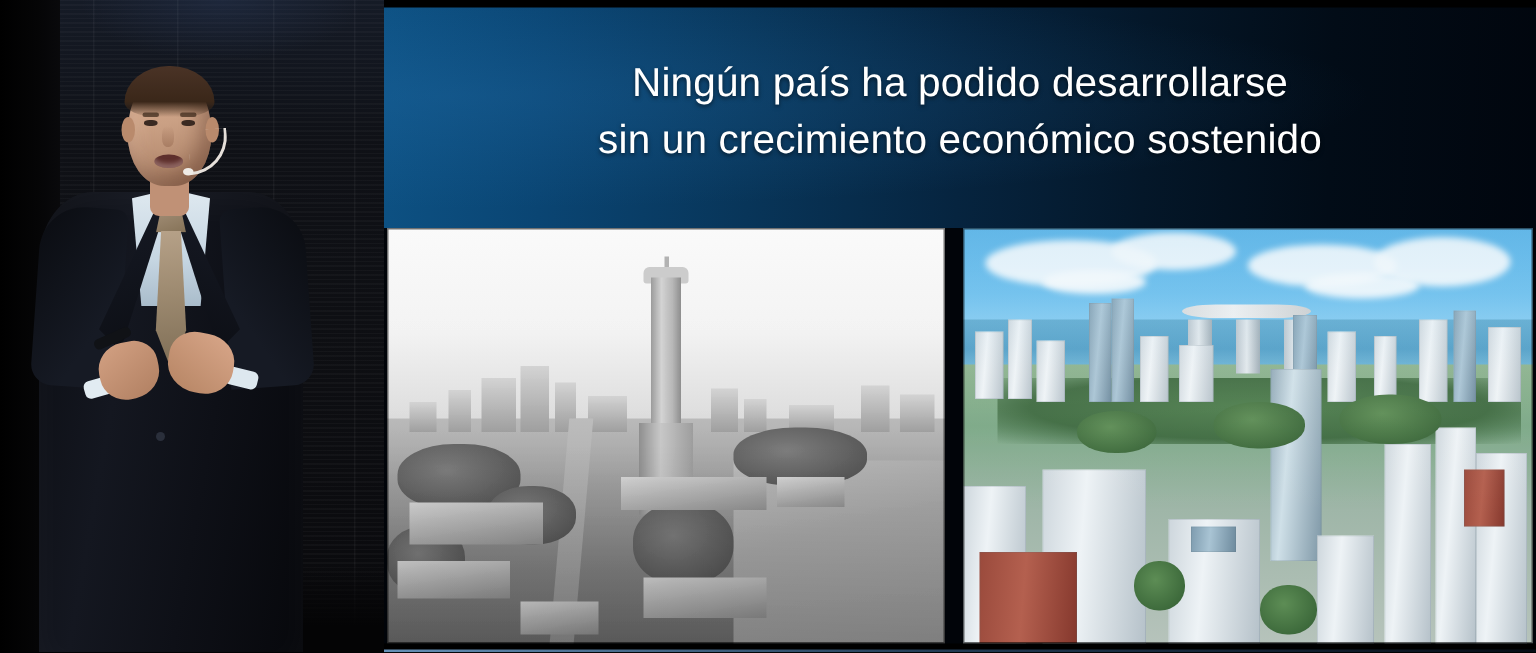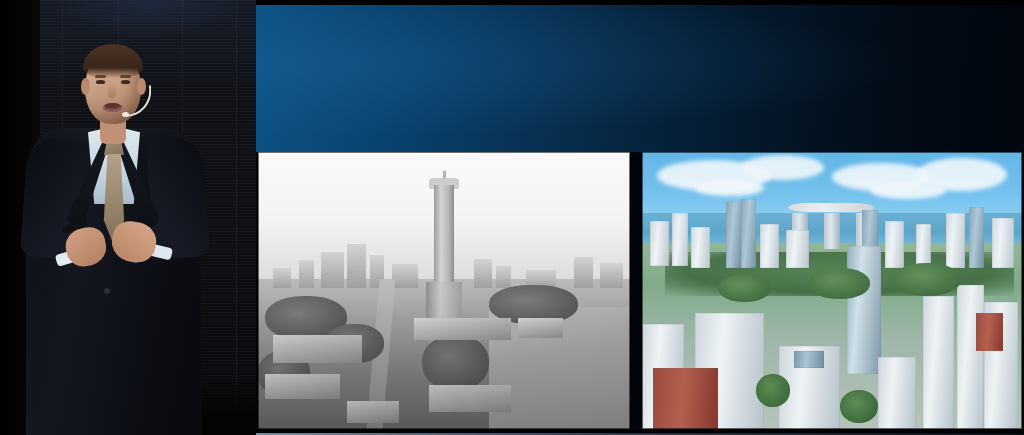--- a/index.html
+++ b/index.html
@@ -462,20 +462,22 @@
       <div class="p-clicker"></div>
     </div>
   </div>
 
   <div class="slide">
 
     <div class="slide-header"></div>
     <div class="header-topbar"></div>
     <div class="header-underline"></div>
 
+    <div class="slide-title">Ningún país ha podido desarrollarse
+sin un crecimiento económico sostenido</div>
 
     <div class="photo-row">
 
       <div class="photo photo-old">
         <div class="bw">
           <div class="bw-haze"></div>
 
           <div class="bw-skyline">
             <div class="bw-sb" style="left:4%;  width:5%;  height:40%"></div>
             <div class="bw-sb" style="left:11%; width:4%;  height:55%"></div>

